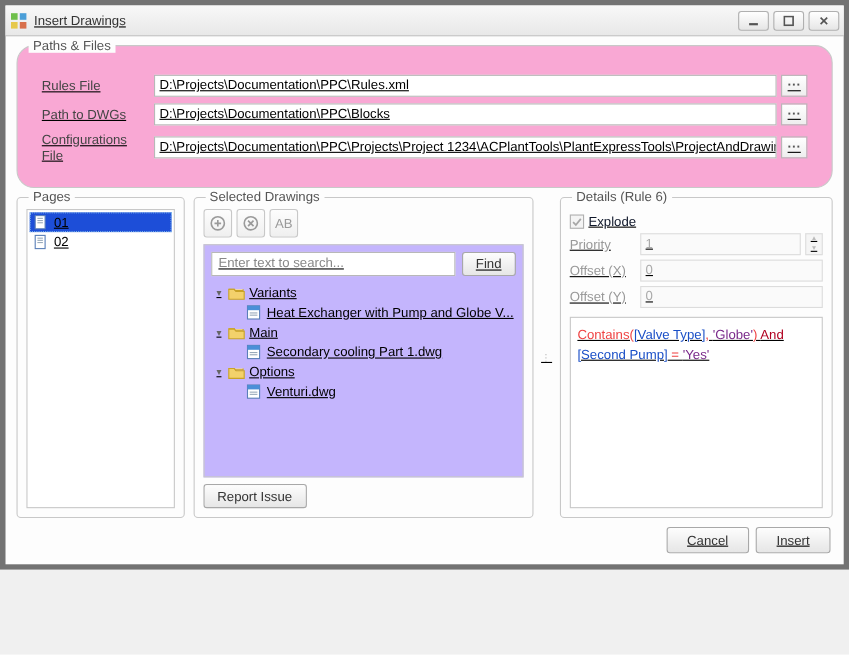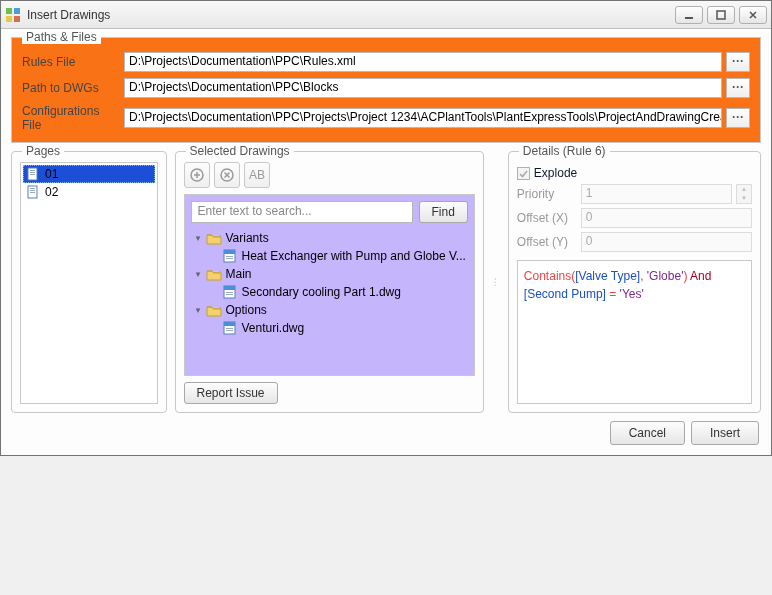--- a/index.html
+++ b/index.html
@@ -1,23 +1,23 @@
 <!DOCTYPE html>
 <html><head>
 <meta charset="utf-8">
 <style>
   * { box-sizing: border-box; font-family: "Segoe UI", Tahoma, Arial, sans-serif; font-size: 12px; }
   html, body { margin: 0; padding: 0; background: #f0f0f0; }
-  .window { width: 772px; height: 456px; background: #fdfdfd; border: 1px solid #737373; display: flex; flex-direction: column; }
+  .window { width: 772px; height: 518px; background: #fdfdfd; border: 5px solid #737373; display: flex; flex-direction: column; text-decoration: underline; }
   .titlebar { height: 28px; background: linear-gradient(#f8f8f8,#e8e8e8); border-bottom: 1px solid #c0c0c0; display: flex; align-items: center; padding: 0 4px; }
   .titlebar .app-icon { width: 16px; height: 16px; margin-right: 6px; display: inline-flex; }
   .titlebar .title { flex: 1; color: #333; }
   .win-btn { width: 28px; height: 18px; margin-left: 4px; border: 1px solid #b0b0b0; border-radius: 3px; background: linear-gradient(#fff,#e6e6e6); display: inline-flex; align-items: center; justify-content: center; cursor: default; }
   .content { flex: 1; padding: 8px 10px 10px 10px; display: flex; flex-direction: column; gap: 8px; }
-  .group { border: 1px solid #c8c8c8; border-radius: 0; padding: 10px; position: relative; background: #f97316; }
+  .group { border: 1px solid #c8c8c8; border-radius: 16px; padding: 22px; position: relative; background: #f9a8d4; }
   .group-title { position: absolute; top: -8px; left: 10px; background: #fdfdfd; padding: 0 4px; color: #555; }
   .paths-grid { display: grid; grid-template-columns: 98px 1fr 24px; row-gap: 6px; column-gap: 4px; align-items: center; margin-top: 4px;}
   .paths-grid label { color: #444; }
   .path-input { height: 20px; border: 1px solid #b8b8b8; padding: 1px 4px; background: #fff; overflow: hidden; white-space: nowrap; text-overflow: clip; }
   .ellipsis-btn { width: 24px; height: 20px; border: 1px solid #b8b8b8; background: linear-gradient(#fff,#eee); text-align: center; line-height: 16px; font-weight: bold; color: #555; }
   .cols { flex: 1; display: flex; gap: 8px; min-height: 0; }
   .col { border: 1px solid #c8c8c8; border-radius: 4px; padding: 10px 8px 8px 8px; position: relative; display: flex; flex-direction: column; background: #fdfdfd; }
   .col-pages { width: 156px; text-align: right; }
   .col-selected { flex: 1; }
   .col-details { width: 254px; }

